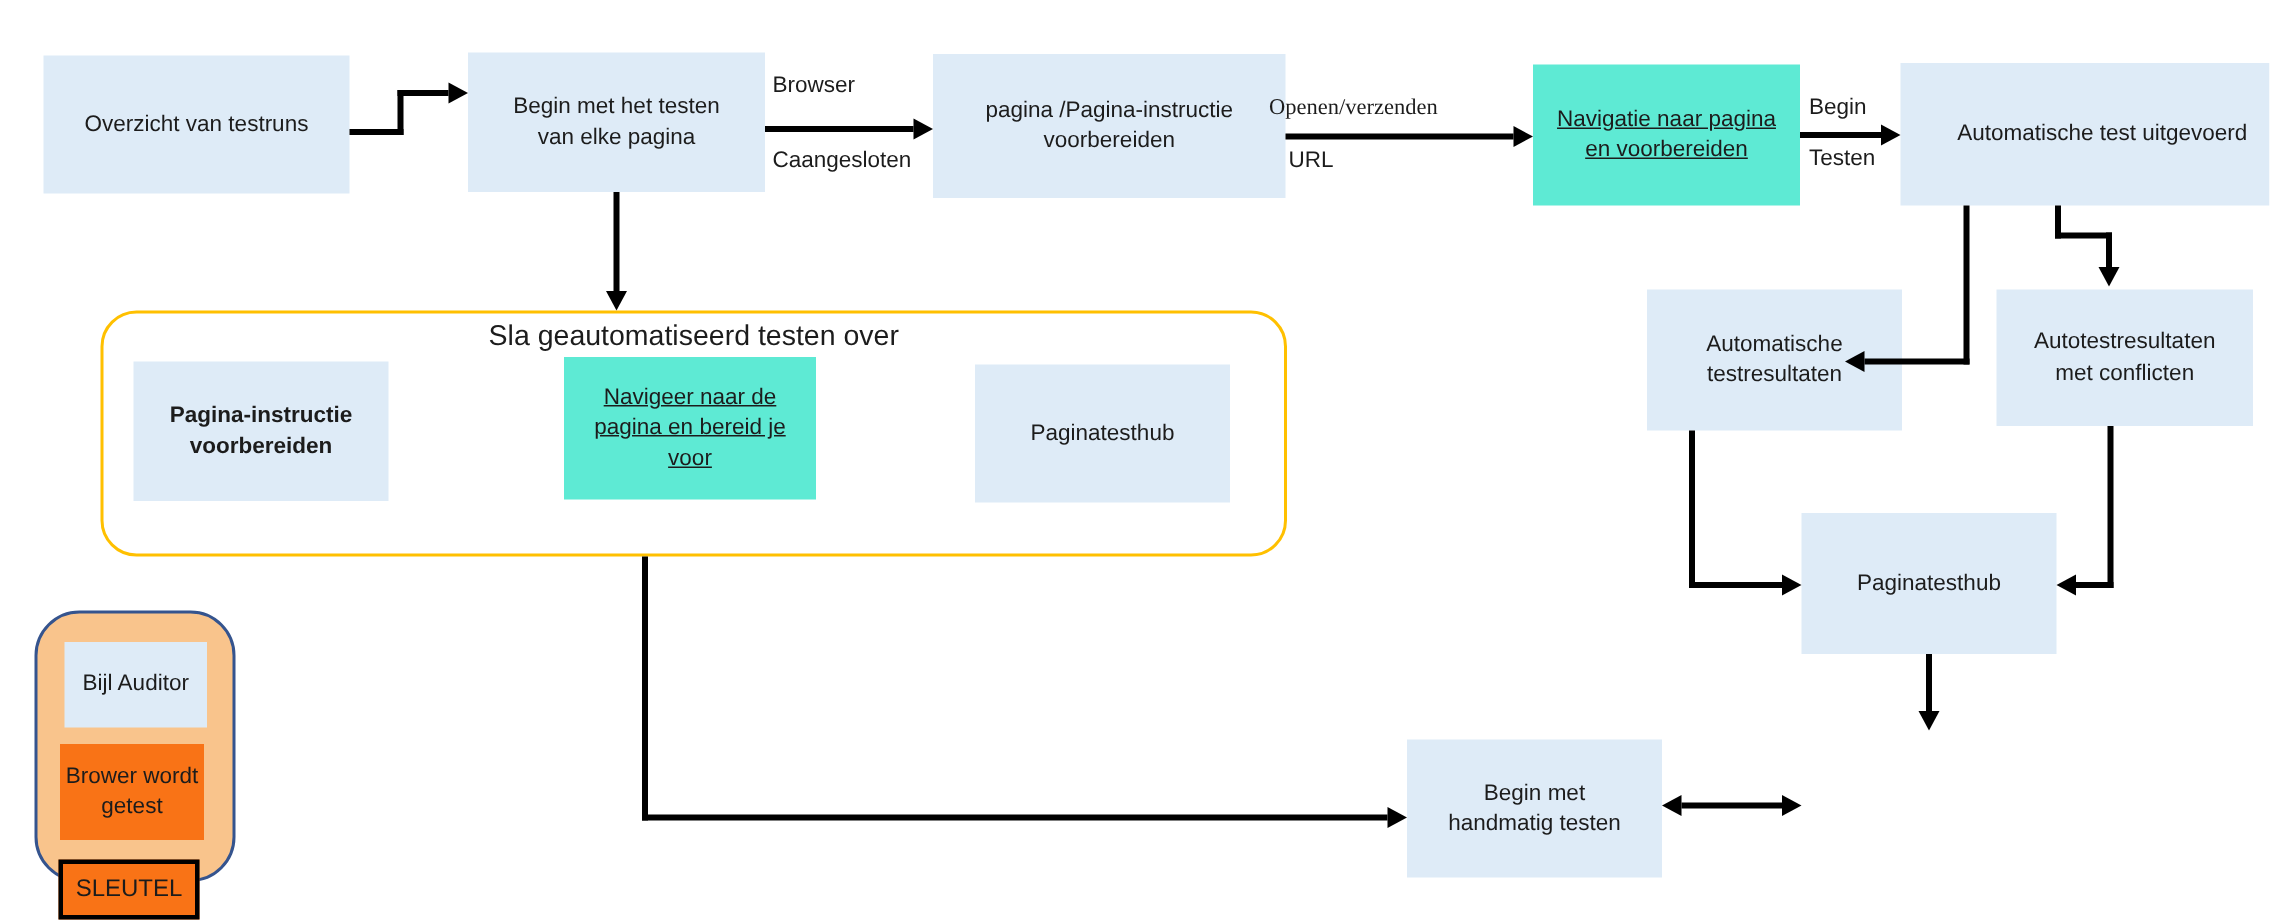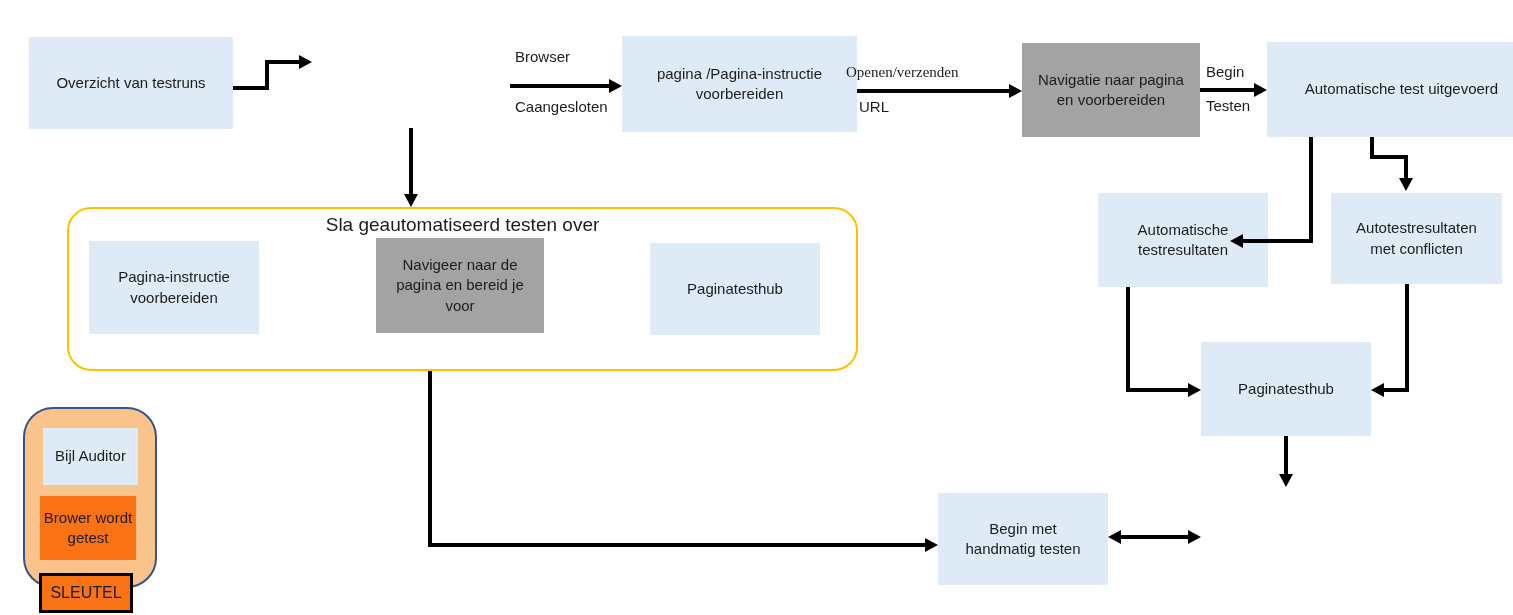--- a/index.html
+++ b/index.html
@@ -11,21 +11,21 @@
     color:#1c1c1c;
     overflow:hidden;
   }
   .node{
     position:absolute;
     display:flex;align-items:center;justify-content:center;
     text-align:center;
     font-size:15px;line-height:1.35;
     background:#deebf7;
   }
-  .node.yellow{background:#a3a3a3;}
+  .node.yellow{background:#5eead4;text-decoration:underline;}
   .seg{position:absolute;background:#000000;}
   .ah{position:absolute;width:0;height:0;}
   .ah-right{border-top:7px solid transparent;border-bottom:7px solid transparent;border-left:13px solid #000000;}
   .ah-left{border-top:7px solid transparent;border-bottom:7px solid transparent;border-right:13px solid #000000;}
   .ah-down{border-left:7px solid transparent;border-right:7px solid transparent;border-top:13px solid #000000;}
   .edge-label{position:absolute;font-size:15px;white-space:nowrap;}
   #skip-container{
     position:absolute;left:67px;top:207px;width:787px;height:160px;
     border:2px solid #ffc000;border-radius:24px;background:#ffffff;
   }
@@ -48,40 +48,41 @@
     font-size:16px;
   }
 </style>
 </head>
 <body>
 
 <div id="canvas">
 
   <div class="node" style="left:29px;top:37px;width:204px;height:92px;">Overzicht van testruns</div>
 
+  <div class="node" style="left:312px;top:35px;width:198px;height:93px;padding:0 20px;box-sizing:border-box;">Begin met het testen van elke pagina</div>
 
   <div class="node" style="left:622px;top:36px;width:235px;height:96px;padding:0 20px;box-sizing:border-box;">pagina /Pagina-instructie voorbereiden</div>
 
   <div class="node yellow" style="left:1022px;top:43px;width:178px;height:94px;padding:0 10px;box-sizing:border-box;">Navigatie naar pagina en voorbereiden</div>
 
   <div class="node" style="left:1267px;top:42px;width:269px;height:95px;">Automatische test uitgevoerd</div>
 
   <div class="node" style="left:1058px;top:193px;width:170px;height:94px;padding:0 20px;box-sizing:border-box;margin-left:40px;">Automatische testresultaten</div>
 
   <div class="node" style="left:1331px;top:193px;width:171px;height:91px;padding:0 16px;box-sizing:border-box;">Autotestresultaten met conflicten</div>
 
   <div class="node" style="left:1201px;top:342px;width:170px;height:94px;">Paginatesthub</div>
 
 
   <div class="node" style="left:938px;top:493px;width:170px;height:92px;padding:0 22px;box-sizing:border-box;">Begin met handmatig testen</div>
 
   <div id="skip-container"></div>
   <div id="skip-title">Sla geautomatiseerd testen over</div>
 
-  <div class="node" style="left:89px;top:241px;width:170px;height:93px;padding:0 20px;box-sizing:border-box;">Pagina-instructie voorbereiden</div>
+  <div class="node" style="left:89px;top:241px;width:170px;height:93px;padding:0 20px;box-sizing:border-box;font-weight:bold;">Pagina-instructie voorbereiden</div>
 
   <div class="node yellow" style="left:376px;top:238px;width:168px;height:95px;padding:0 18px;box-sizing:border-box;">Navigeer naar de pagina en bereid je voor</div>
 
   <div class="node" style="left:650px;top:243px;width:170px;height:92px;">Paginatesthub</div>
 
   <div class="seg" style="left:233px;top:86px;width:36px;height:4px;"></div>
   <div class="seg" style="left:265px;top:60px;width:4px;height:30px;"></div>
   <div class="seg" style="left:265px;top:60px;width:34px;height:4px;"></div>
   <div class="ah ah-right" style="left:299px;top:55px;"></div>
 

